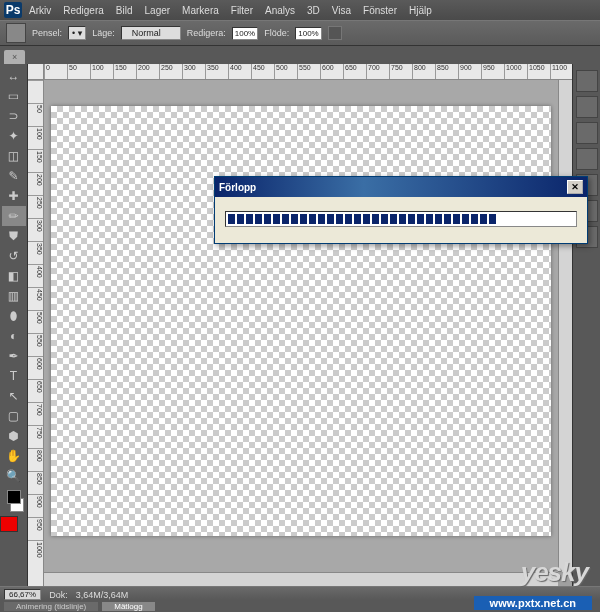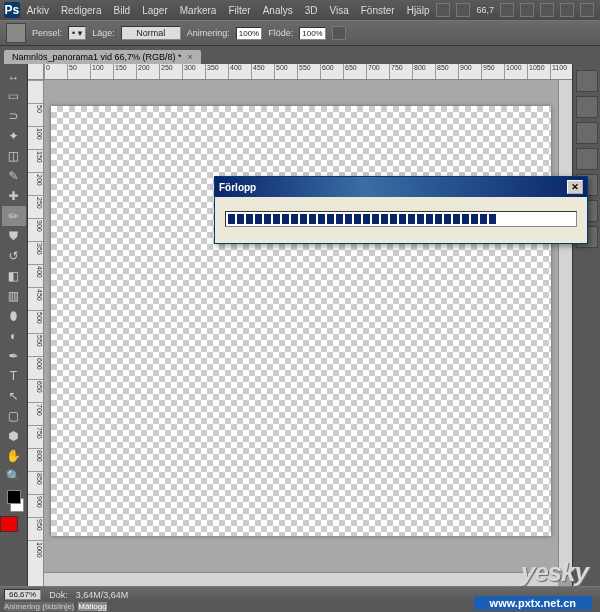--- a/index.html
+++ b/index.html
@@ -5,21 +5,21 @@
   * { box-sizing: border-box; margin: 0; padding: 0; font-family: Tahoma, Arial, sans-serif; }
   body { width: 600px; height: 612px; background: #a0a0a0; overflow: hidden; position: relative; }
   
   .menubar { height: 20px; background: linear-gradient(#5a5a5a,#4a4a4a); display: flex; align-items: center; padding-left: 4px; color: #ddd; font-size: 10px; gap: 2px; }
   .ps-logo { width: 18px; height: 16px; background: #0a3a6a; color: #fff; font-size: 12px; display: flex; align-items: center; justify-content: center; border-radius: 2px; font-weight: bold; }
   .menu-item { padding: 2px 5px; cursor: default; }
   .menu-right { margin-left: auto; display: flex; align-items: center; gap: 6px; padding-right: 6px; }
   .menu-icon { width: 14px; height: 14px; border: 1px solid #777; background: #555; }
   .zoom-val { font-size: 9px; color: #ddd; }
   
-  .optbar { height: 26px; background: linear-gradient(#6a6a6a,#5a5a5a); border-top: 1px solid #777; border-bottom: 1px solid #333; display: flex; align-items: center; padding: 0 6px; font-size: 9px; color: #222; gap: 6px; text-align: center; }
+  .optbar { height: 26px; background: linear-gradient(#6a6a6a,#5a5a5a); border-top: 1px solid #777; border-bottom: 1px solid #333; display: flex; align-items: center; padding: 0 6px; font-size: 9px; color: #222; gap: 6px; }
   .opt-tool { width: 20px; height: 20px; background: #888; border: 1px solid #444; }
   .opt-label { color: #ddd; }
   .opt-field { background: #ddd; border: 1px inset #888; padding: 1px 3px; font-size: 9px; color: #222; }
   .opt-select { background: #ddd; border: 1px inset #888; padding: 1px 10px; font-size: 9px; width: 60px; }
   .opt-pct { background: #fff; border: 1px inset #888; padding: 1px 2px; font-size: 8px; }
   
   .tabbar { height: 18px; background: #585858; display: flex; align-items: flex-end; padding-left: 4px; }
   .doctab { background: #b0b0b0; color: #000; font-size: 9px; padding: 2px 8px; border-radius: 2px 2px 0 0; display: flex; align-items: center; gap: 6px; }
   .tab-x { font-size: 9px; color: #555; }
   
@@ -55,21 +55,21 @@
   .scroll-v { position: absolute; top: 16px; right: 0; bottom: 14px; width: 14px; background: #d4d4d4; border-left: 1px solid #888; }
   .scroll-h { position: absolute; left: 16px; right: 14px; bottom: 0; height: 14px; background: #d4d4d4; border-top: 1px solid #888; }
   
   .panels { width: 28px; background: #585858; border-left: 1px solid #333; display: flex; flex-direction: column; padding-top: 4px; }
   .panel-tab { width: 22px; height: 22px; margin: 2px auto; background: #6a6a6a; border: 1px solid #444; }
   
   .statusbar { position: absolute; left: 0; right: 0; bottom: 12px; height: 14px; background: linear-gradient(#6a6a6a,#585858); border-top: 1px solid #777; display: flex; align-items: flex-end; font-size: 9px; color: #ddd; padding: 0 4px; gap: 8px; }
   .status-field { background: #d8d8d8; color: #222; padding: 0 4px; border: 1px inset #888; font-size: 8px; }
   
   .bottombar { position: absolute; left: 0; right: 0; bottom: 0; height: 12px; background: #585858; display: flex; align-items: center; font-size: 8px; color: #ccc; padding: 0 4px; gap: 4px; }
-  .btab { background: #6a6a6a; padding: 0 0; }
+  .btab { background: #6a6a6a; padding: 0 12px; }
   .btab.active { background: #888; color: #fff; }
   
   .dialog { position: absolute; top: 176px; left: 214px; width: 374px; height: 68px; background: #ece9d8; border: 1px solid #003c74; box-shadow: 2px 2px 6px rgba(0,0,0,.4); }
   .dialog-title { height: 20px; background: linear-gradient(90deg,#0a246a,#3a6ea5 40%,#0a246a); color: #fff; font-size: 10px; font-weight: bold; display: flex; align-items: center; padding: 0 4px; }
   .dialog-close { margin-left: auto; width: 16px; height: 14px; background: #d4d0c8; border: 1px outset #fff; color: #000; font-size: 9px; display: flex; align-items: center; justify-content: center; }
   .dialog-body { padding: 14px 10px; }
   .progress { height: 16px; border: 1px inset #888; background: #fff; display: flex; gap: 2px; padding: 2px; }
   .seg { width: 7px; background: #0a246a; }
   .seg.empty { background: transparent; }
   
@@ -85,48 +85,37 @@
   <div class="menu-item">Redigera</div>
   <div class="menu-item">Bild</div>
   <div class="menu-item">Lager</div>
   <div class="menu-item">Markera</div>
   <div class="menu-item">Filter</div>
   <div class="menu-item">Analys</div>
   <div class="menu-item">3D</div>
   <div class="menu-item">Visa</div>
   <div class="menu-item">Fönster</div>
   <div class="menu-item">Hjälp</div>
-  <div class="menu-right">
-    <div class="menu-icon"></div>
-    <div class="menu-icon"></div>
-    <span class="zoom-val">66,7</span>
-    <div class="menu-icon"></div>
-    <div class="menu-icon"></div>
-    <div class="menu-icon"></div>
-    <div class="menu-icon"></div>
-    <div class="menu-icon"></div>
-  </div>
 </div>
 
 <div class="optbar">
   <div class="opt-tool"></div>
   <span class="opt-label">Pensel:</span>
   <span class="opt-field">• ▾</span>
   <span class="opt-label">Läge:</span>
   <span class="opt-select">Normal</span>
-  <span class="opt-label">Animering:</span>
+  <span class="opt-label">Redigera:</span>
   <span class="opt-pct">100%</span>
   <span class="opt-label">Flöde:</span>
   <span class="opt-pct">100%</span>
   <div class="menu-icon"></div>
 </div>
 
 <div class="tabbar">
   <div class="doctab">
-    <span>Namnlös_panorama1 vid 66,7% (RGB/8) *</span>
     <span class="tab-x">×</span>
   </div>
 </div>
 
 <div class="main">
   <div class="toolbox">
     <div class="tool">↔</div>
     <div class="tool">▭</div>
     <div class="tool">⊃</div>
     <div class="tool">✦</div>

